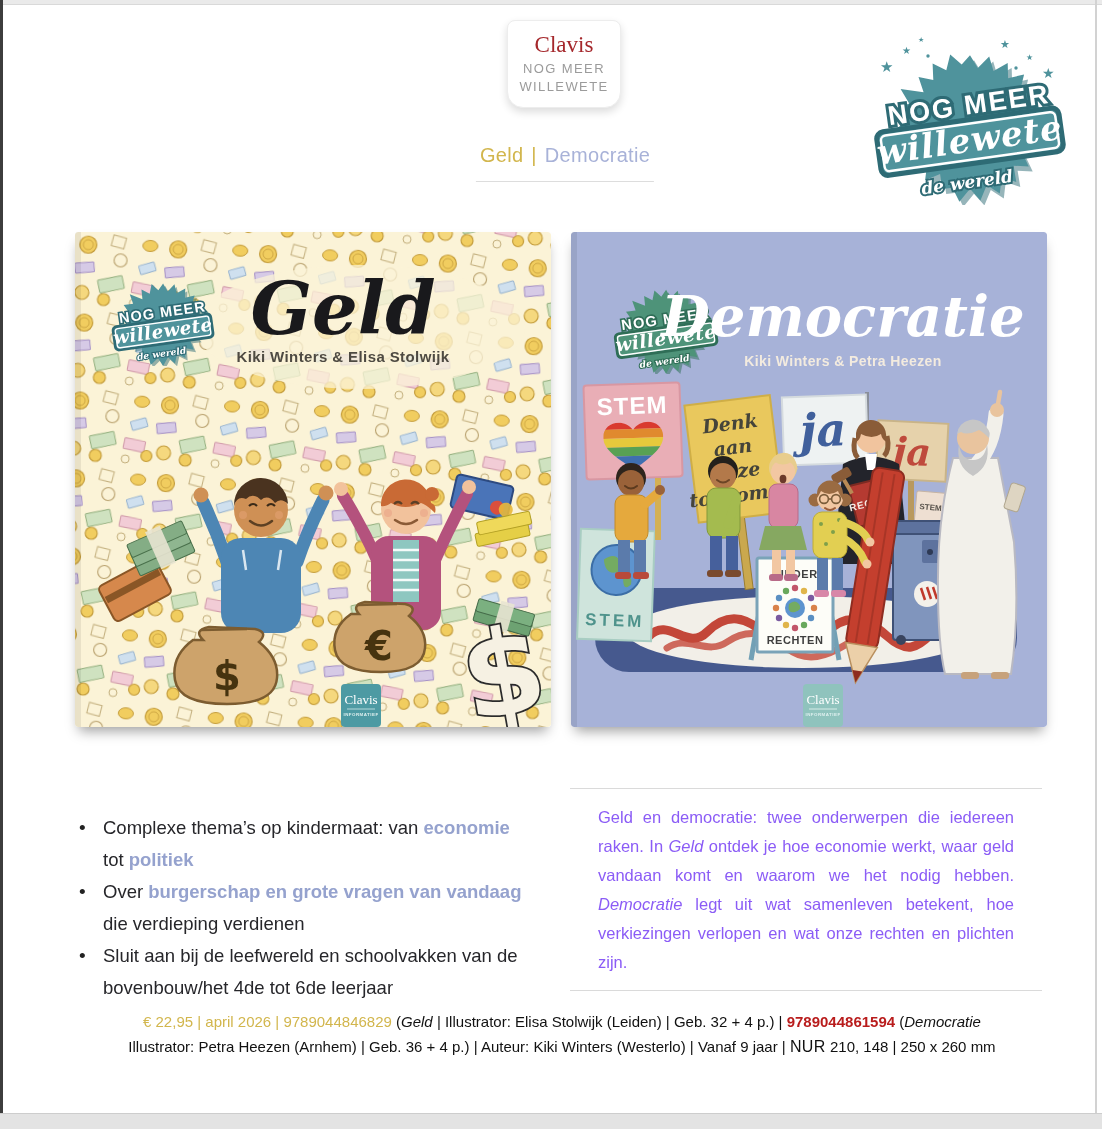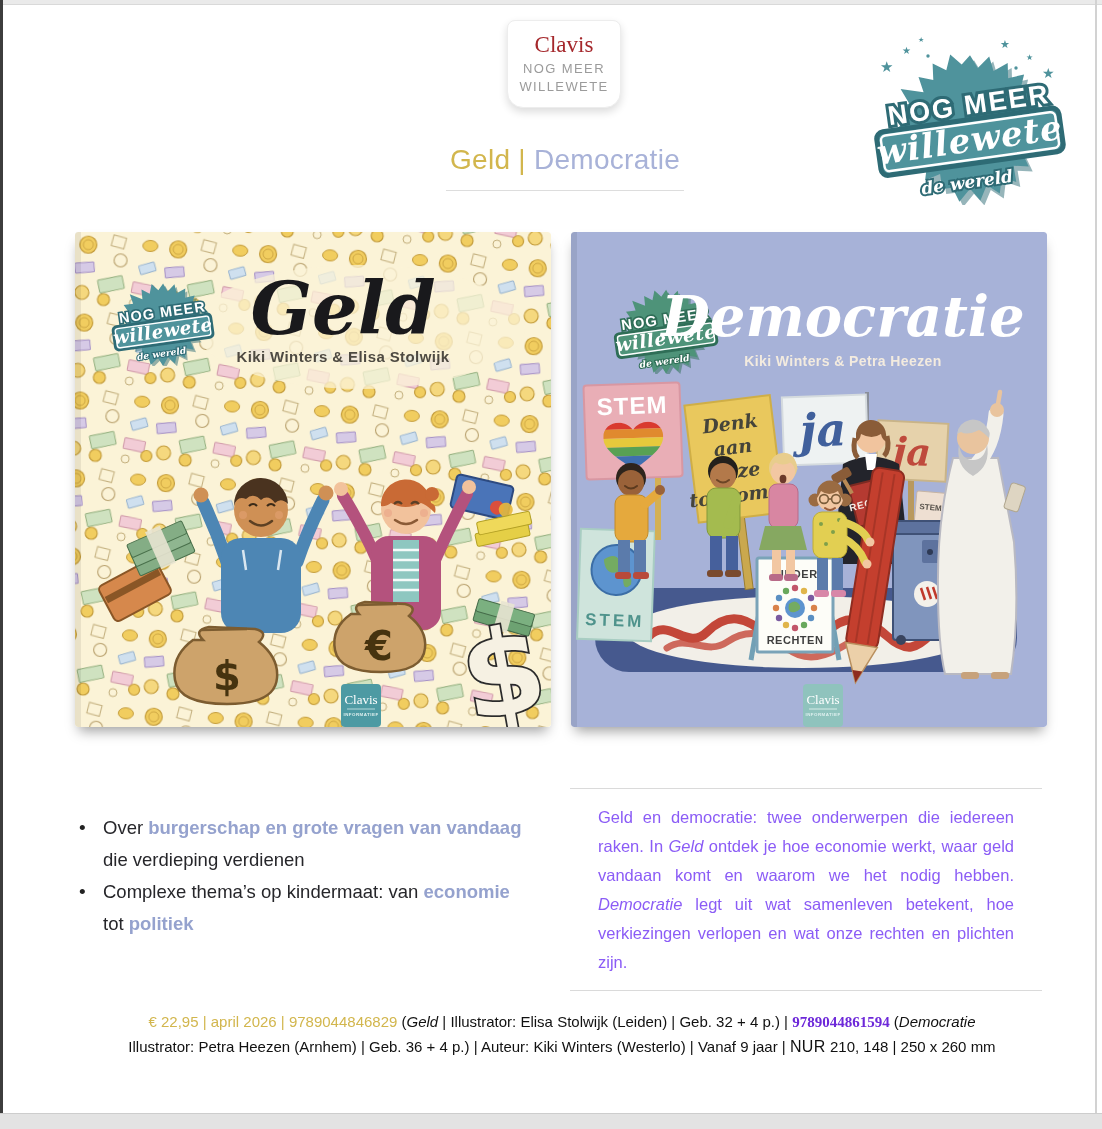--- a/index.html
+++ b/index.html
@@ -14,21 +14,21 @@
   
   .clavis-card{position:absolute;left:507px;top:20px;width:112px;height:86px;background:#fff;
       border:1px solid #ededed;border-radius:8px 8px 16px 16px;box-shadow:0 4px 8px rgba(0,0,0,.14);
       text-align:center;}
   .clavis-word{font-family:"Liberation Serif",serif;font-size:23px;color:#a5282c;margin-top:11px;}
   .clavis-series{font-size:13px;color:#9b9b9b;letter-spacing:1.4px;margin-top:3px;}
 
   
   .title-wrap{position:absolute;left:565px;top:144px;transform:translateX(-50%);text-align:center;}
   .title-inner{display:inline-block;padding:0 4px 14px 4px;border-bottom:1px solid #ddd;
-      font-size:28px;letter-spacing:.3px;white-space:nowrap;}
+      font-size:20px;letter-spacing:.3px;white-space:nowrap;}
   .title-gold{color:#d2b64d;}
   .title-peri{color:#a8b2d8;}
   .title-sep{color:#d2b64d;padding:0 8px;}
 
   
   .burst-shadow{fill:#2e6b75;opacity:.5;}
   .burst-main{fill:#4f939c;}
   .badge-nog{font:700 27px "Liberation Sans",sans-serif;fill:#fff;stroke:#2e6b75;stroke-width:6px;
       paint-order:stroke;letter-spacing:2px;text-anchor:middle;}
   .banner-outer{fill:#4f939c;stroke:#2e6b75;stroke-width:5px;}
@@ -76,21 +76,21 @@
   .hairline{border:none;border-top:1px solid #dadada;margin:0;}
   .summary-text{margin:14px 28px 13px 28px;width:416px;font-size:16.5px;line-height:29px;
       text-align:justify;color:#8b5cf6;}
   .em{font-style:italic;}
 
   
   .pricing{position:absolute;left:22px;top:1010px;width:1080px;text-align:center;
       font-size:15px;line-height:24.5px;color:#111;}
   .pricing .line{white-space:nowrap;}
   .gold{color:#d2b64d;font-weight:400;}
-  .peri{color:#6d28d9;font-weight:700;font-family:Liberation Serif, serif;}
+  .peri{color:#b91c1c;font-weight:700;}
   .nur{font-size:16px;letter-spacing:.4px;}
 </style>
 </head>
 <body>
 
 <div class="page">
   <div class="chrome-top"></div>
 
   <div class="clavis-card">
     <div class="clavis-word">Clavis</div>
@@ -471,22 +471,23 @@
         <rect x="232" y="452" width="40" height="43" rx="4" fill="#8fc3bd"></rect>
         <text class="clavis-mini" x="252" y="472" font-size="13">Clavis</text>
         <path d="M238,477 h28" stroke="#e8f5f3" stroke-width=".8"></path>
         <text class="clavis-mini-tag" x="252" y="484">INFORMATIEF</text>
       </g>
     </svg>
   </div>
 
   <div class="bullets">
     <ul>
+      <li><span>Complexe thema’s op kindermaat: van </span><span class="accent">economie</span><span> tot </span><span class="accent">politiek</span></li>
       <li><span>Over </span><span class="accent">burgerschap en grote vragen van vandaag</span><span> die verdieping verdienen</span></li>
-      <li><span>Complexe thema’s op kindermaat: van </span><span class="accent">economie</span><span> tot </span><span class="accent">politiek</span></li>
+      <li><span>Sluit aan bij de leefwereld en schoolvakken van de bovenbouw/het 4de tot 6de leerjaar</span></li>
     </ul>
   </div>
 
   <div class="summary">
     <hr class="hairline">
     <p class="summary-text"><span>Geld en democratie: twee onderwerpen die iedereen raken. In </span><span class="em">Geld</span><span> ontdek je hoe economie werkt, waar geld vandaan komt en waarom we het nodig hebben. </span><span class="em">Democratie</span><span> legt uit wat samenleven betekent, hoe verkiezingen verlopen en wat onze rechten en plichten zijn.</span></p>
     <hr class="hairline">
   </div>
 
   <div class="pricing">

